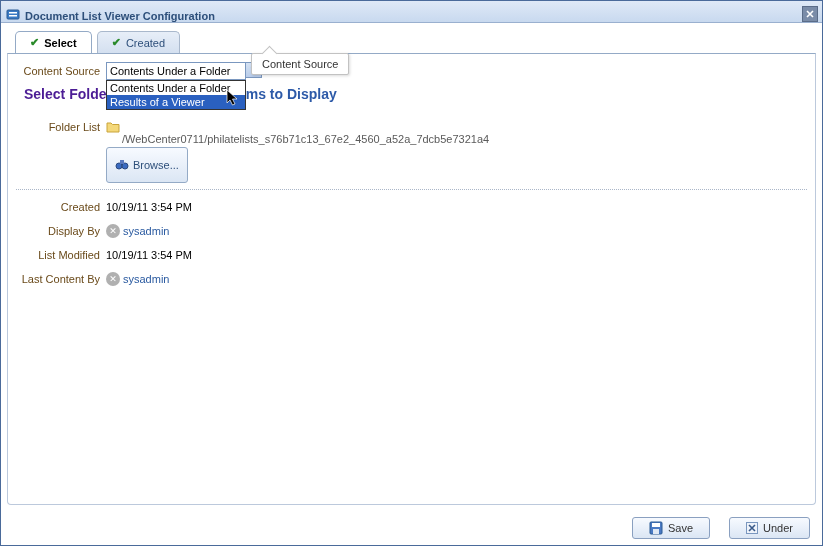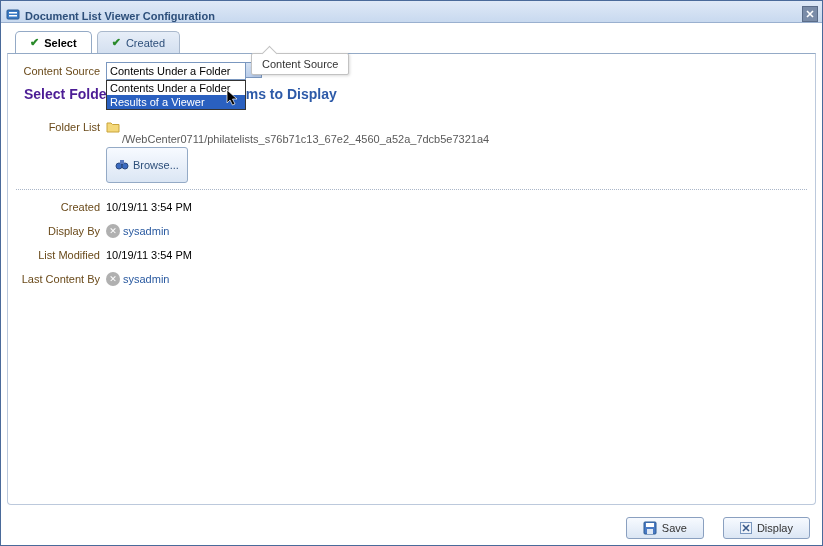--- a/index.html
+++ b/index.html
@@ -361,17 +361,17 @@
       </span>
       <span>Save</span>
     </div>
     <div class="btn">
       <span class="icon">
         <svg width="12" height="12" viewBox="0 0 12 12">
             <rect x="0.5" y="0.5" width="11" height="11" fill="#eef3fa" stroke="#7a97bf"></rect>
             <path d="M3 3 L9 9 M9 3 L3 9" stroke="#3a5a8a" stroke-width="1.6"></path>
           </svg>
       </span>
-      <span>Display</span>
+      <span>Under</span>
     </div>
   </div>
 
 </div>
 
 </body></html>

